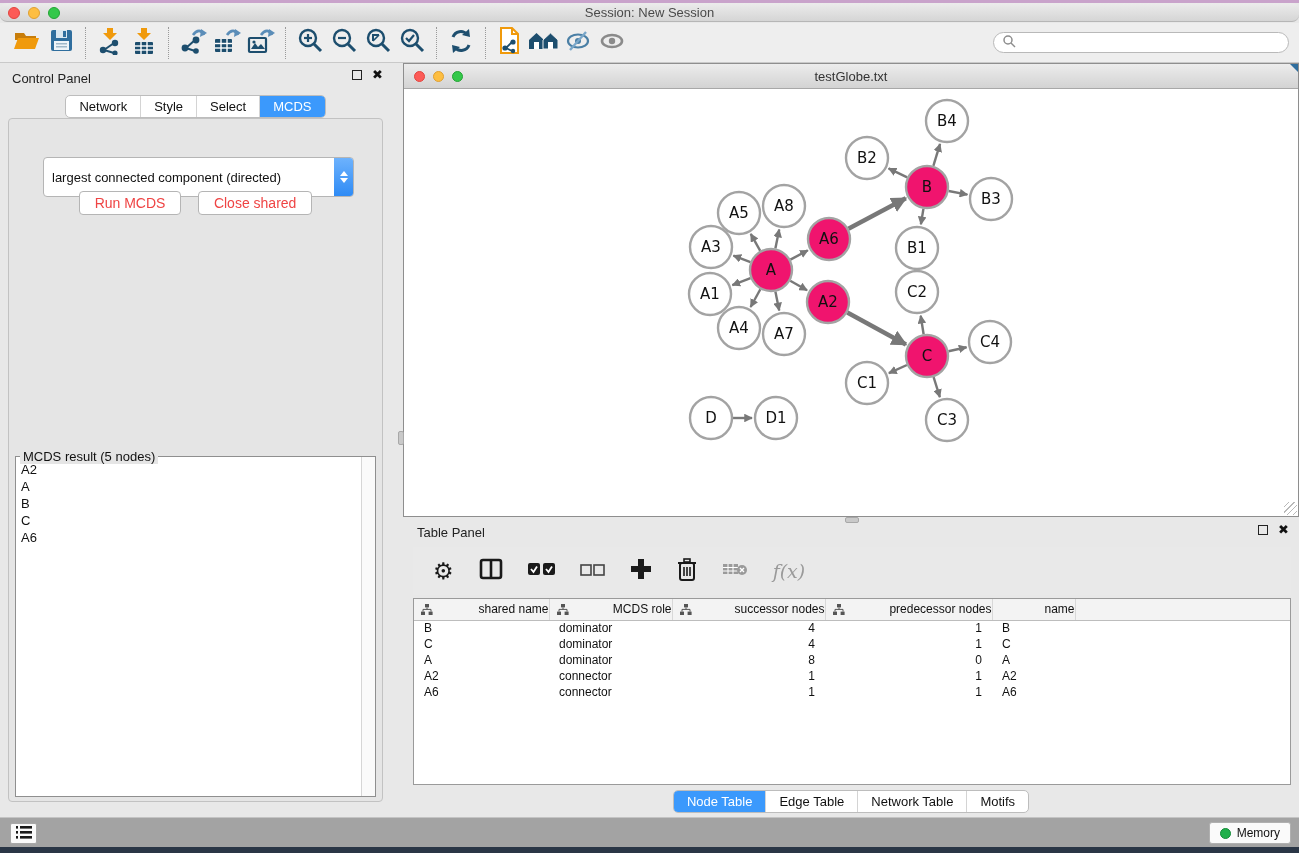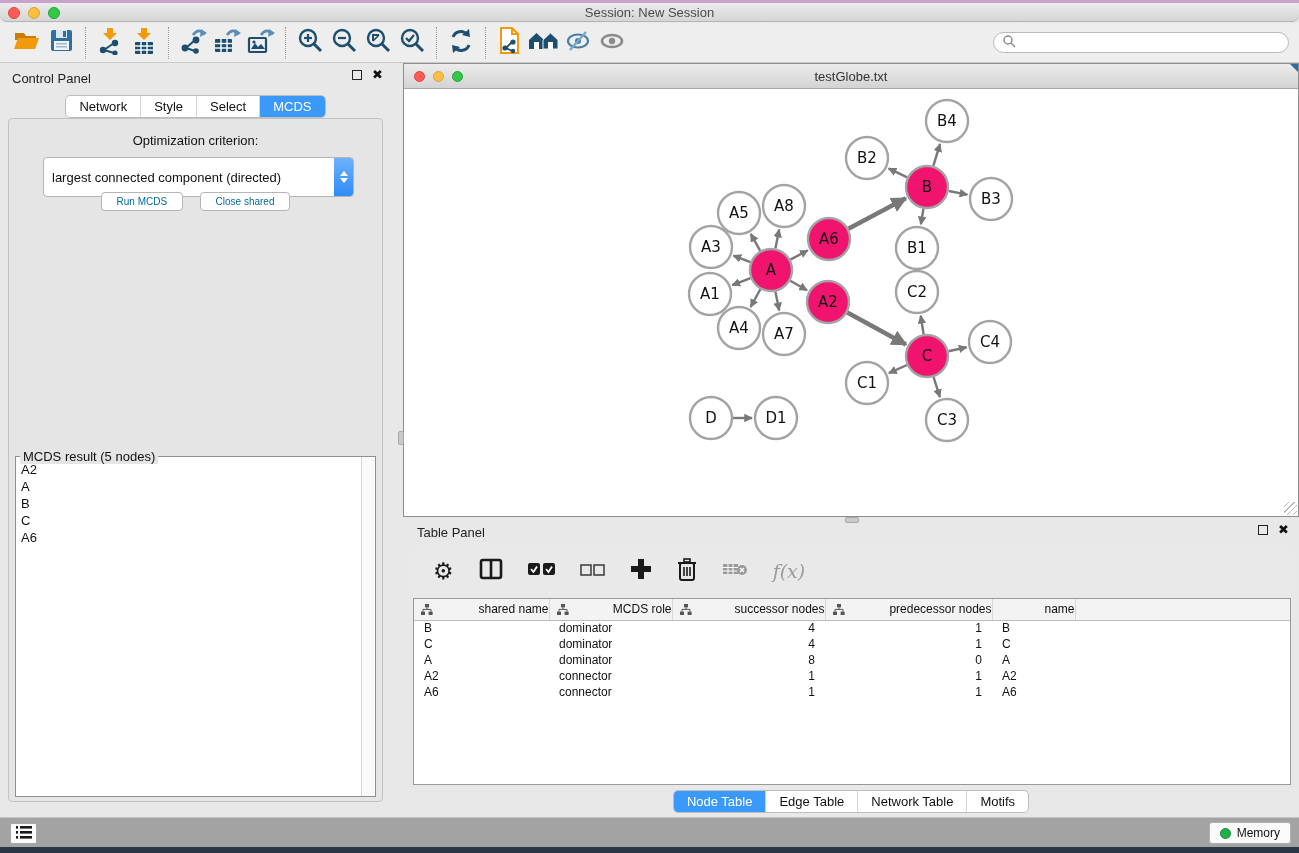--- a/index.html
+++ b/index.html
@@ -48,21 +48,21 @@
   .opt-label { position:absolute; left:0; right:0; top:14px; text-align:center; font-size:13px; color:#111; }
   .mcds-select { position:absolute; left:34px; right:28px; top:38px; height:40px; background:#fff;
     border:1px solid #b5b5b5; border-radius:4px; display:flex; align-items:center; }
   .mcds-select .val { flex:1; font-size:13px; padding-left:8px; color:#111; white-space:nowrap; overflow:hidden; }
   .stepper { width:19px; align-self:stretch; background:linear-gradient(#6db2fd,#2f8bf5);
     border-radius:0 3px 3px 0; display:flex; flex-direction:column; align-items:center; justify-content:center; gap:2px; }
   .stepper .up { width:0; height:0; border-left:4px solid transparent; border-right:4px solid transparent; border-bottom:5px solid #fff; }
   .stepper .dn { width:0; height:0; border-left:4px solid transparent; border-right:4px solid transparent; border-top:5px solid #fff; }
   .btn-row { position:absolute; left:0; right:0; top:72px; text-align:center; }
   .pbtn { display:inline-block; background:#fff; border:1px solid #b5b5b5; border-radius:4px;
-    font-size:10px; color:#0369a1; padding:3px 15px; margin:0 6px; cursor:default;text-align:center; }
+    font-size:14px; color:#ef4444; padding:3px 15px; margin:0 6px; cursor:default;text-align:center; }
 
   .result-fs { position:absolute; left:6px; right:6px; top:337px; bottom:4px;
     border:1px solid #8f8f8f; background:#fff; }
   .result-legend { position:absolute; top:-8px; left:4px; background:#e5e5e5; padding:0 3px;
     font-size:13px; color:#111;text-align:right; }
   .result-list { position:absolute; left:0; top:4px; right:14px; bottom:0; overflow:hidden; }
   .result-list .item { font-size:13px; color:#111; padding:1px 0 1px 5px; line-height:15px; }
   .result-scroll { position:absolute; right:0; top:0; bottom:0; width:14px; background:#fafafa; border-left:1px solid #d6d6d6; }
 
   
@@ -300,21 +300,20 @@
         <span class="float-ic"></span>
         <span class="close-ic">✖</span>
       </div>
       <div class="seg-tabs"><span class="seg" id="cp-tabs">
             <span class="tab">Network</span>
             <span class="tab">Style</span>
             <span class="tab">Select</span>
             <span class="tab sel">MCDS</span>
           </span></div>
       <div class="cp-box">
-        <div class="opt-label">Optimization criterion:</div>
         <div class="mcds-select">
           <span class="val">largest connected component (directed)</span>
           <span class="stepper">
               <span class="up"></span>
               <span class="dn"></span>
             </span>
         </div>
         <div class="btn-row">
           <span class="pbtn">Run MCDS</span>
           <span class="pbtn">Close shared</span>

